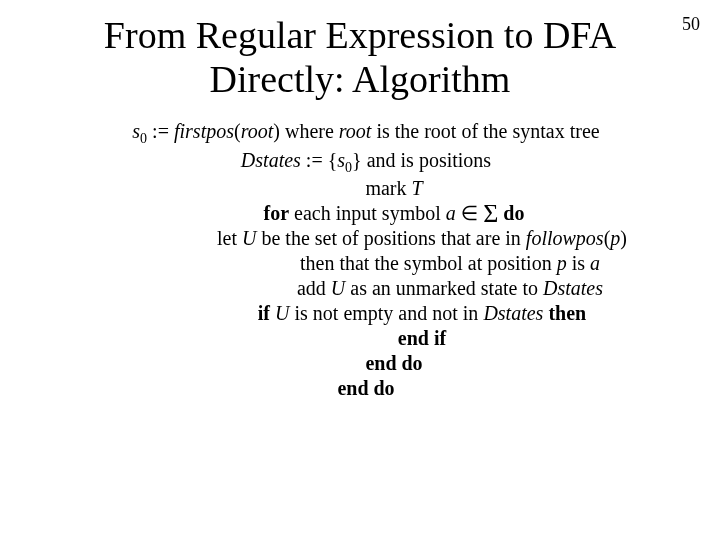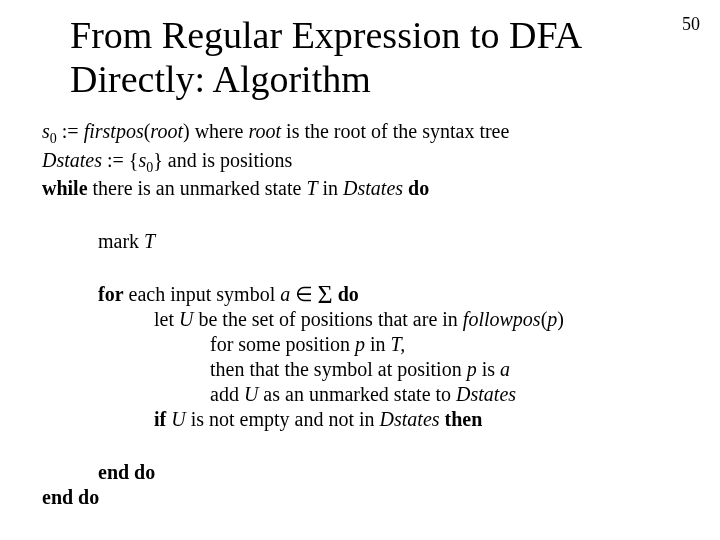--- a/index.html
+++ b/index.html
@@ -12,36 +12,38 @@
     position: relative;
     overflow: hidden;
   }
   .page-number {
     position: absolute;
     top: 14px;
     right: 20px;
     font-size: 18px;
   }
   .title {
+    text-align: center;
     font-size: 38px;
     font-weight: normal;
     margin-top: 14px;
     margin-left: 70px;
     margin-right: 70px;
     line-height: 1.15;
   }
   .body {
     margin-top: 18px;
     margin-left: 42px;
     margin-right: 30px;
     font-size: 20px;
     line-height: 1.25;
+    text-align: center;
   }
   .line { white-space: normal; }
-  .ind1 { padding-left: 56px; margin-top: 28px; }
+  .ind1 { padding-left: 56px; }
   .ind2 { padding-left: 112px; }
   .ind3 { padding-left: 168px; }
   .italic { font-style: italic; }
   .sub { font-size: 0.7em; vertical-align: sub; font-style: normal; }
   .bold { font-weight: bold; }
   .sigma { font-size: 26px; line-height: 0; vertical-align: -2px; }
 </style>
 </head>
 <body>
 
@@ -52,52 +54,49 @@
 <div class="body">
 
   <div class="line">
     <span class="italic">s</span><span class="sub">0</span><span> := </span><span class="italic">firstpos</span><span>(</span><span class="italic">root</span><span>)</span><span> where </span><span class="italic">root</span><span> is the root of the syntax tree</span>
   </div>
 
   <div class="line">
     <span class="italic">Dstates</span><span> := {</span><span class="italic">s</span><span class="sub">0</span><span>} and is positions</span>
   </div>
 
-  <div class="line">
-    <span class="bold">while</span><span> there is an unmarked state </span><span class="italic">T</span><span> in </span><span class="italic">Dstates</span> <span class="bold">do</span>
-  </div>
 
   <div class="line ind1">
     <span>mark </span><span class="italic">T</span>
   </div>
 
   <div class="line ind1">
     <span class="bold">for</span><span> each input symbol </span><span class="italic">a</span><span> ∈ </span><span class="sigma">Σ</span><span> </span><span class="bold">do</span>
   </div>
 
   <div class="line ind2">
     <span>let </span><span class="italic">U</span><span> be the set of positions that are in </span><span class="italic">followpos</span><span>(</span><span class="italic">p</span><span>)</span>
   </div>
 
-  <div class="line ind3">
-    <span>for some position </span><span class="italic">p</span><span> in </span><span class="italic">T</span><span class="italic">,</span>
-  </div>
 
   <div class="line ind3">
     <span>then that the symbol at position </span><span class="italic">p</span><span> is </span><span class="italic">a</span>
   </div>
 
   <div class="line ind3">
     <span>add </span><span class="italic">U</span><span> as an unmarked state to </span><span class="italic">Dstates</span>
   </div>
 
   <div class="line ind2">
     <span class="bold">if</span> <span class="italic">U</span><span> is not empty and not in </span><span class="italic">Dstates</span> <span class="bold">then</span>
   </div>
 
+  <div class="line ind2">
+    <span class="bold">end if</span>
+  </div>
 
 
   <div class="line ind1">
     <span class="bold">end do</span>
   </div>
 
   <div class="line">
     <span class="bold">end do</span>
   </div>
 

